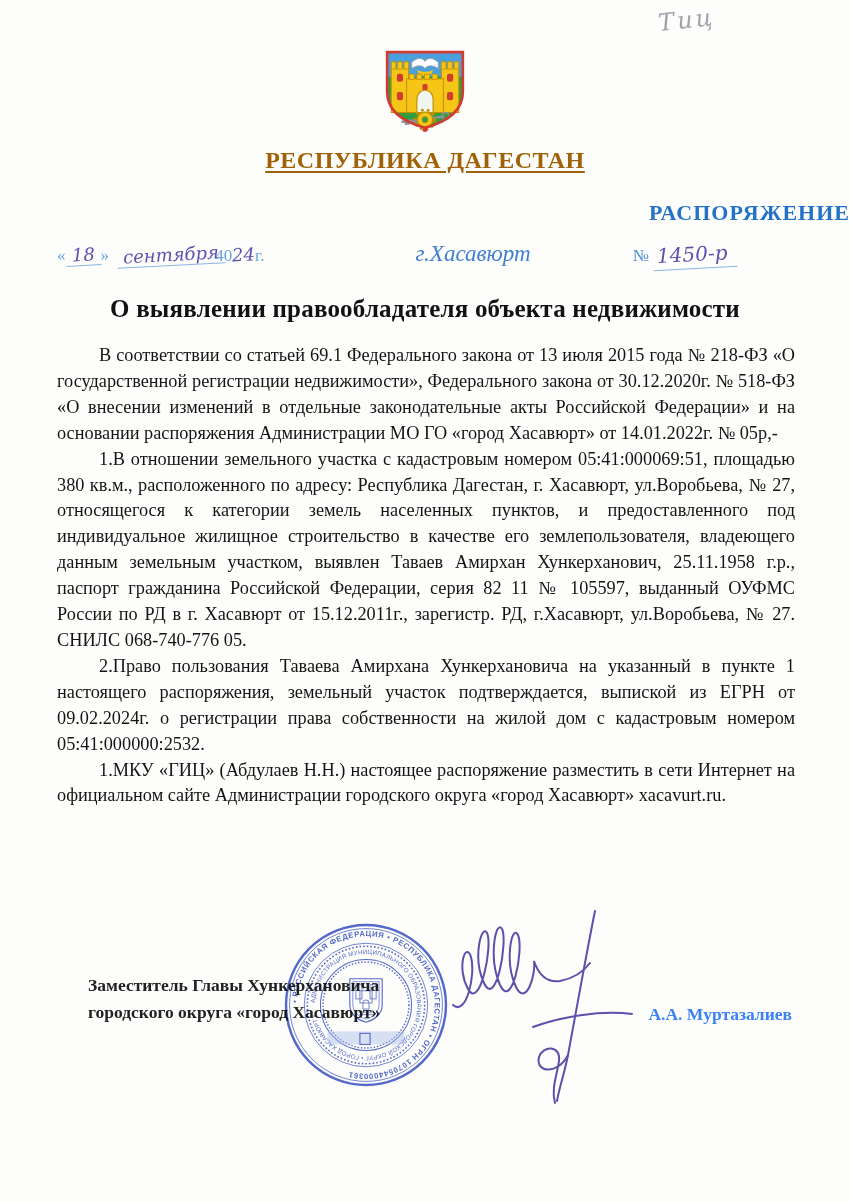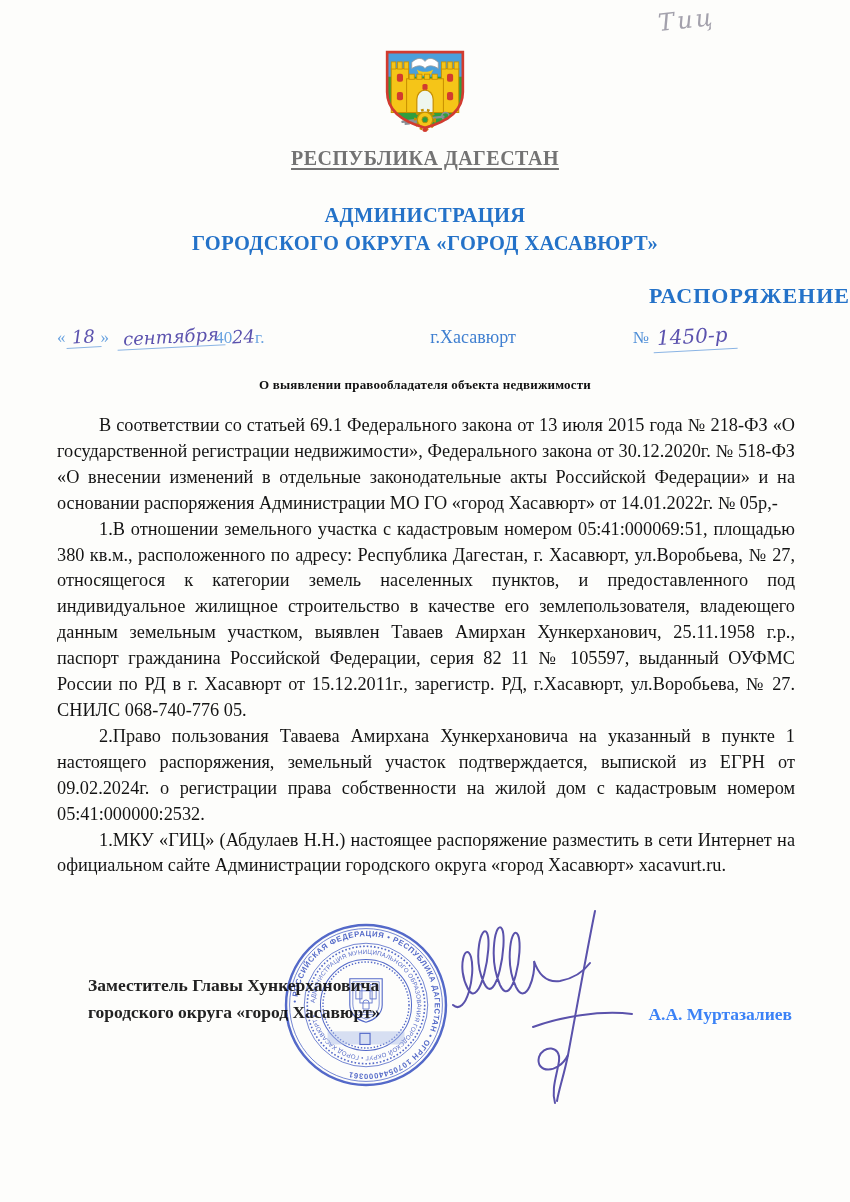--- a/index.html
+++ b/index.html
@@ -17,56 +17,56 @@
     position:absolute;left:658px;top:6px;
     font-family:"DejaVu Serif", serif;
     font-style:italic;font-size:24px;letter-spacing:3px;
     color:#a3a1ac;transform:rotate(-6deg);
   }
   
   .emblem{display:block;margin:45px auto 0 auto;width:90px;height:88px;}
   
   .h-republic{
     margin-top:14px;text-align:center;
-    font-size:20px;font-weight:bold;letter-spacing:0.5px;
-    color:#737373;text-decoration:underline;
+    font-size:24px;font-weight:bold;letter-spacing:0.5px;
+    color:#a16207;text-decoration:underline;
     text-underline-offset:3px;
   }
   .h-org{
     margin-top:31px;text-align:center;
     font-size:20.5px;font-weight:bold;line-height:28px;letter-spacing:0.4px;
     color:#2472c8;
   }
   .h-doctype{
     margin-top:26px;text-align:right;
     font-size:22px;font-weight:bold;letter-spacing:1px;
     color:#2472c8;
   }
   
   .date-row{
     margin:15px 52px 0 57px;
     display:flex;justify-content:space-between;align-items:baseline;
     font-size:17px;
   }
   .date-left{width:300px;white-space:nowrap;color:#6aa3e0;}
-  .date-center{color:#3f7fd0;font-size:18px;transform:translateX(-22px);}
+  .date-center{color:#3f7fd0;font-size:23px;transform:translateX(-22px);font-style:italic;}
   .date-right{width:165px;color:#4f8fd8;font-size:17px;}
   .hw{
     font-family:"DejaVu Serif", serif;
     font-style:italic;color:#5b52ae;
     display:inline-block;transform:rotate(-3deg);
     font-size:18px;
   }
   .hw-underline{border-bottom:1.5px solid #8ab4e4;padding:0 6px;}
   .num-underline{border-bottom:1.5px solid #8ab4e4;padding:0 10px 2px 4px;}
   .printed-lite{color:#6aa3e0;}
   
   .doc-title{
     margin-top:26px;text-align:center;
-    font-size:13px;font-weight:bold;color:#111;
+    font-size:25px;font-weight:bold;color:#111;
     letter-spacing:0.2px;
   }
   
   .body-block{margin:20px 55px 13px 57px;}
   .body-block p{
     margin:0;text-align:justify;text-indent:42px;
     font-size:18.3px;line-height:25.9px;color:#141414;
   }
   
   .sig-row{
@@ -134,24 +134,20 @@
     <rect x="31" y="74.2" width="5" height="3" fill="#8a9096" transform="rotate(-6 33 75)"></rect>
     <circle cx="44" cy="73" r="9.5" fill="none" stroke="#c78f00" stroke-width="2.6" stroke-dasharray="2.6 3.2"></circle>
     <circle cx="44" cy="73" r="7.5" fill="#f5c518" stroke="#c78f00" stroke-width="1.2"></circle>
     <circle cx="44" cy="73" r="3" fill="#2f9e3f" stroke="#c78f00" stroke-width="0.8"></circle>
     <path d="M7,7 H81 V46 C81,64 66,75 44,81 C22,75 7,64 7,46 Z" fill="none" stroke="#d23b2f" stroke-width="2.6"></path>
     <path d="M44,80.5 l-2.8,2.3 a2.9,2.9 0 0 0 5.6,0 Z" fill="#d23b2f"></path>
   </svg>
 
   <div class="h-republic">РЕСПУБЛИКА ДАГЕСТАН</div>
 
-  <div class="h-org">
-    <div>АДМИНИСТРАЦИЯ</div>
-    <div>ГОРОДСКОГО ОКРУГА «ГОРОД ХАСАВЮРТ»</div>
-  </div>
 
   <div class="h-doctype">РАСПОРЯЖЕНИЕ</div>
 
   <div class="date-row">
     <div class="date-left">
       <span>«</span><span class="hw hw-underline">18</span><span>»</span>
       <span class="hw hw-underline" style="margin-left:4px;margin-right:-10px;">сентября</span><span class="printed-lite">40</span><span class="hw">24</span><span class="printed-lite">г.</span>
     </div>
     <div class="date-center">г.Хасавюрт</div>
     <div class="date-right">

